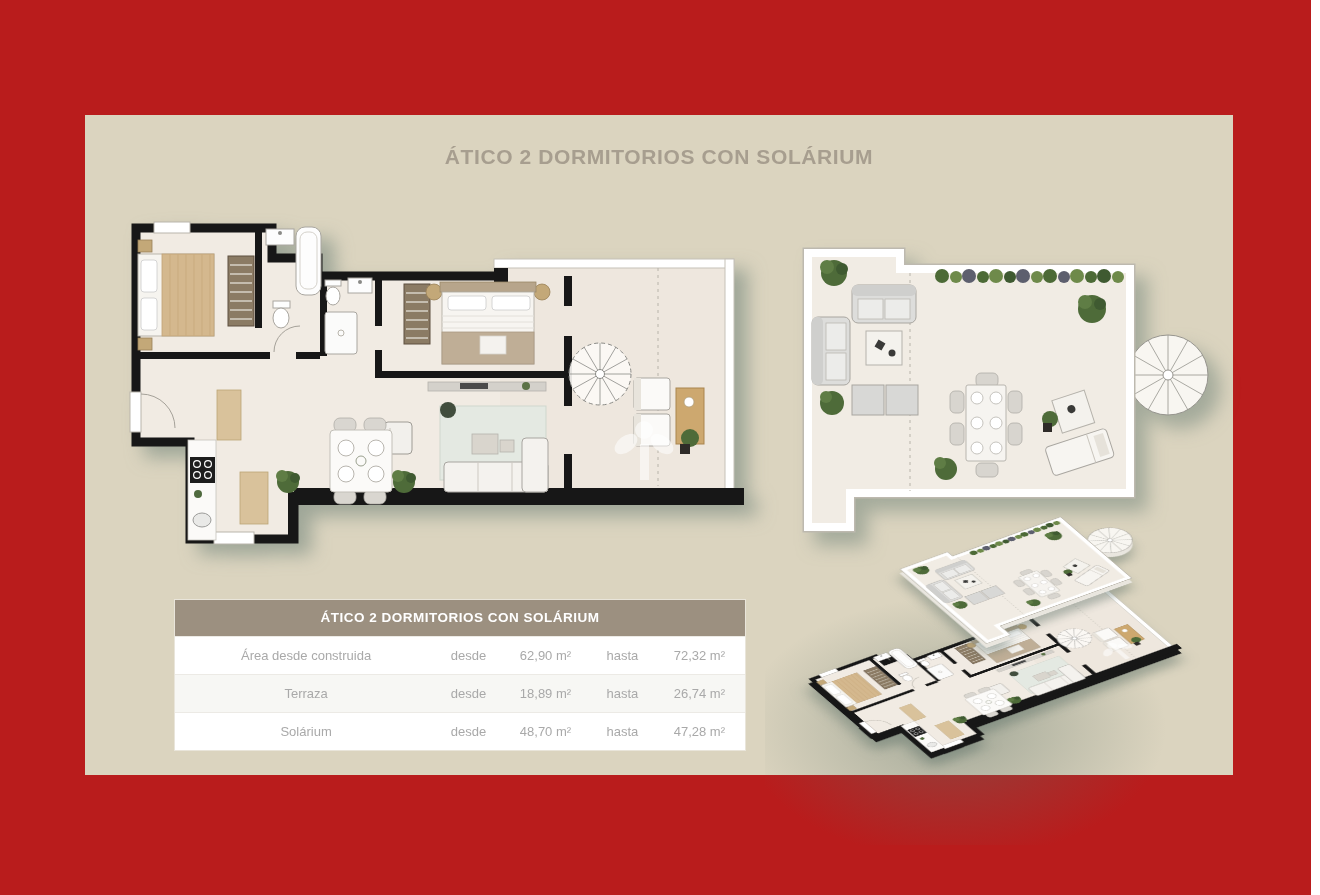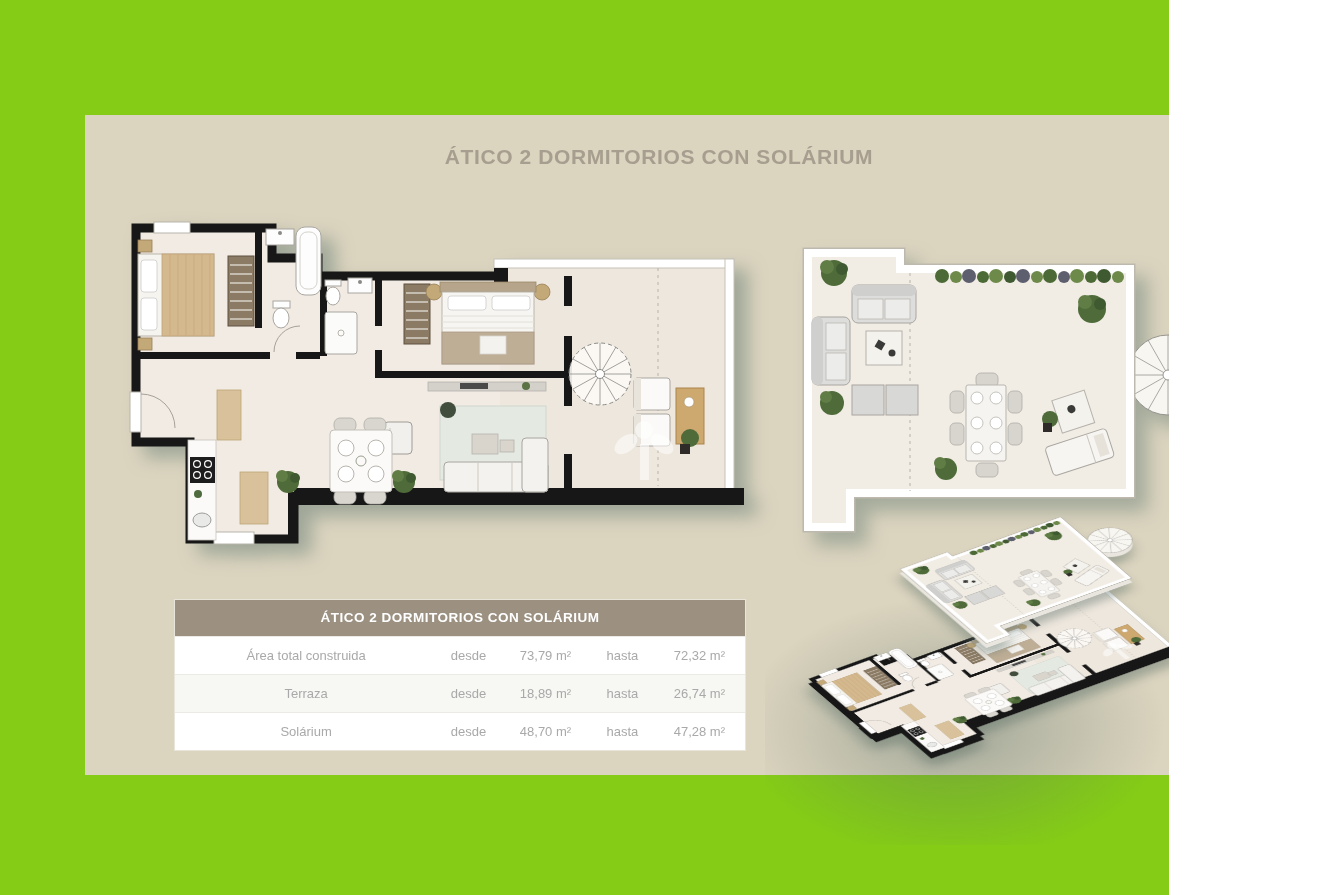--- a/index.html
+++ b/index.html
@@ -1,16 +1,16 @@
 <!DOCTYPE html>
 <html><head>
 <meta charset="utf-8">
 <style>
   html,body{margin:0;padding:0;background:#ffffff;font-family:"Liberation Sans", sans-serif;}
-  .stage{position:relative;width:1169px;height:895px;background:#84cc16;overflow:hidden;}
+  .stage{position:relative;width:1311px;height:895px;background:#b91c1c;overflow:hidden;}
   .panel{position:absolute;left:85px;top:115px;width:1148px;height:660px;background:#dbd4bf;}
   .page-title{position:absolute;left:0;top:30px;width:100%;text-align:center;
     font-size:21px;font-weight:bold;letter-spacing:.6px;color:#a79e8f;}
   svg{display:block;}
   .plan-main{position:absolute;left:43px;top:97px;
     filter:drop-shadow(13px 11px 9px rgba(110,130,120,.55));}
   .plan-solarium{position:absolute;left:715px;top:130px;
     filter:drop-shadow(12px 13px 9px rgba(110,130,120,.5));}
   
   .iso-wrap{position:absolute;left:700px;top:350px;width:440px;height:330px;}
@@ -542,23 +542,23 @@
         </g>
       </g>
     </svg>
         </div>
     </div>
 
     <div class="sum-table">
       <div class="sum-head">ÁTICO 2 DORMITORIOS CON SOLÁRIUM</div>
 
       <div class="sum-row">
-        <div>Área total construida</div>
+        <div>Área desde construida</div>
         <div>desde</div>
-        <div>73,79 m²</div>
+        <div>62,90 m²</div>
         <div>hasta</div>
         <div>72,32 m²</div>
       </div>
       <div class="sum-row alt">
         <div>Terraza</div>
         <div>desde</div>
         <div>18,89 m²</div>
         <div>hasta</div>
         <div>26,74 m²</div>
       </div>

